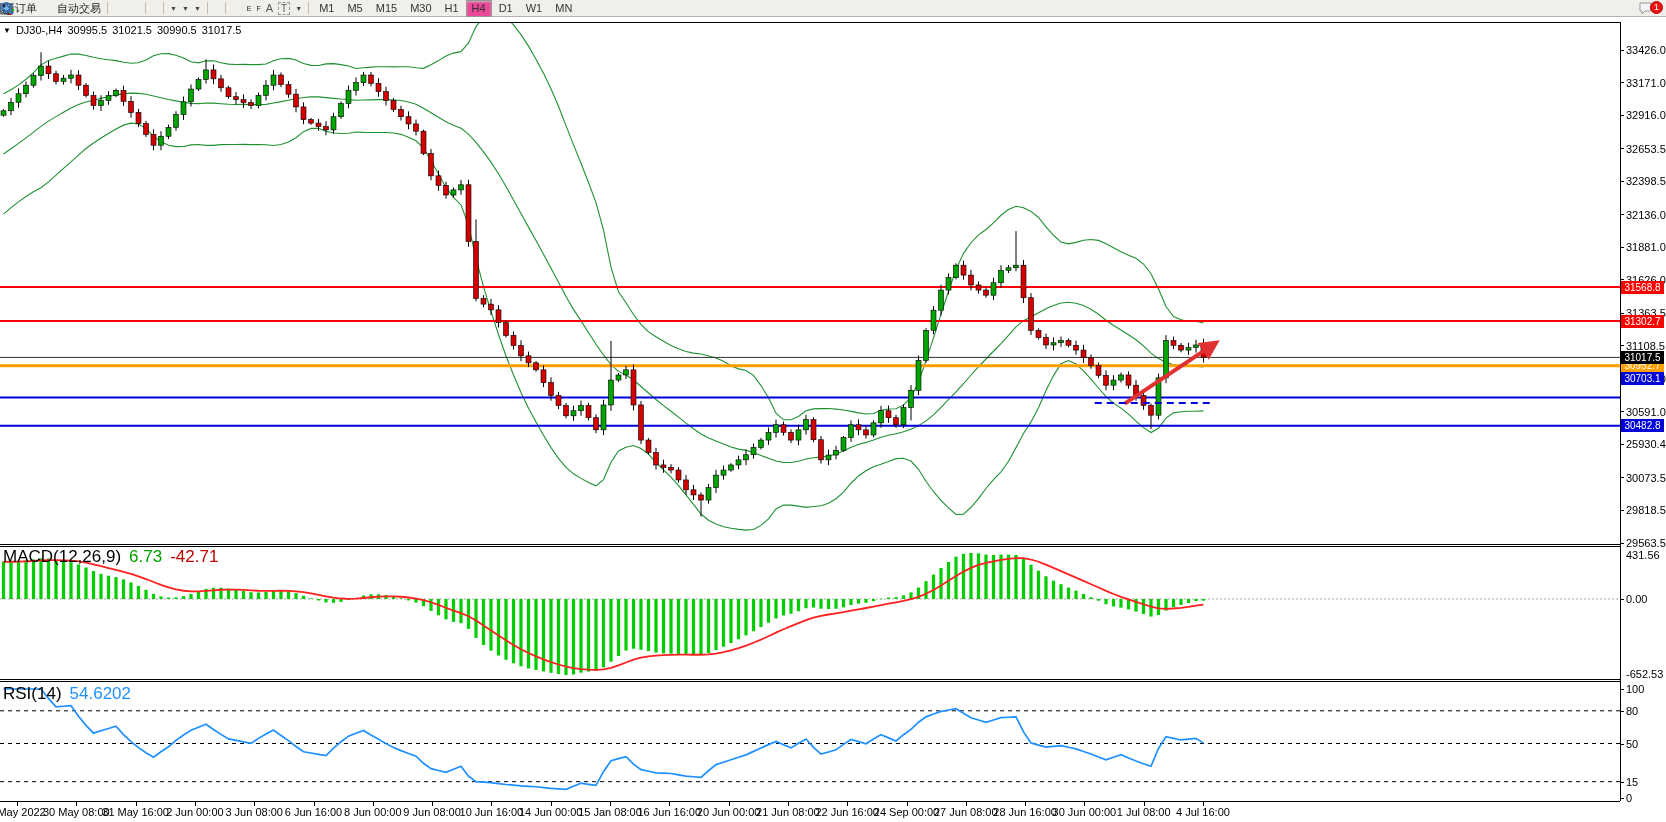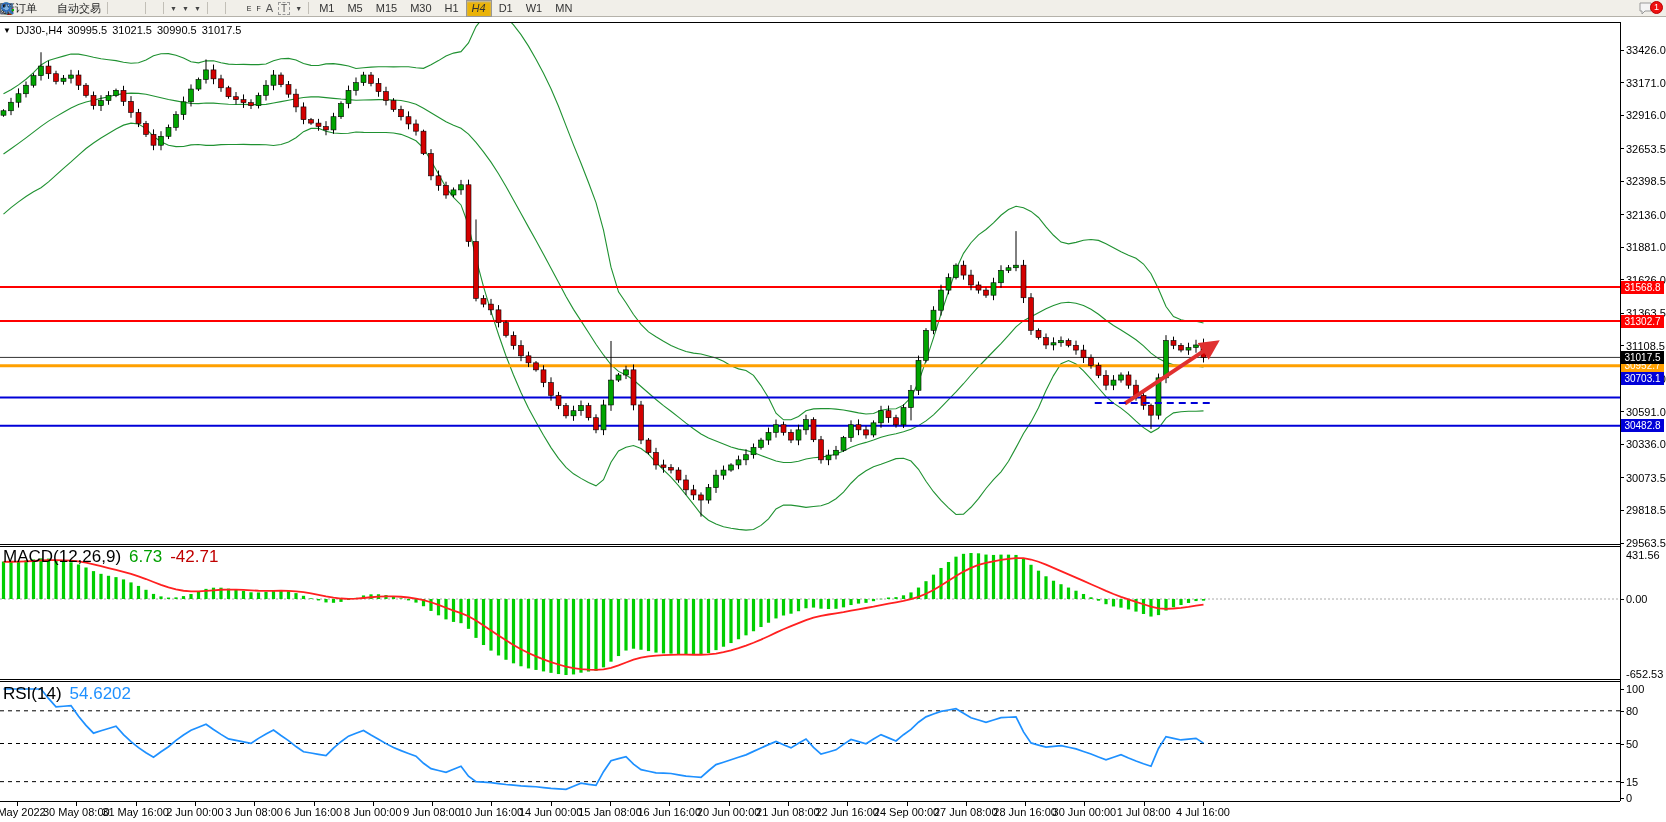--- a/index.html
+++ b/index.html
@@ -6,21 +6,21 @@
     font-family:"Liberation Sans",sans-serif;-webkit-font-smoothing:none;}
   
   .toolbar{position:absolute;top:0;left:0;width:1666px;height:17px;background:#f1efe9;
     border-bottom:1px solid #b5b2aa;display:flex;align-items:center;gap:1px;padding:0 2px;
     font-size:11px;box-sizing:border-box;z-index:30;}
   .tbtn{height:15px;display:flex;align-items:center;justify-content:center;gap:2px;
     padding:0 2px;cursor:default;white-space:nowrap;color:#222;}
   .tsep{width:1px;height:12px;background:#c2bfb7;margin:0 3px;}
   .caret{font-size:7px;color:#444;line-height:1;}
   .tf{padding:0 5px;height:15px;display:flex;align-items:center;color:#333;border:1px solid transparent;}
-  .tf.active{border:1px solid #979797;background:#eab308;box-shadow:inset 0 1px 2px #bbb;font-style:italic;}
+  .tf.active{border:1px solid #979797;background:#ec4899;box-shadow:inset 0 1px 2px #bbb;}
   .spacer{flex:1;}
   .badge{position:absolute;top:0;right:1px;background:#e11;color:#fff;border-radius:7px;
     min-width:11px;height:11px;font-size:9px;display:flex;align-items:center;justify-content:center;
     border:1px solid #b00;z-index:31;}
   
   .pane-sep{position:absolute;left:0;width:1666px;height:3px;background:#fff;
     border-top:1px solid #000;border-bottom:1px solid #000;box-sizing:border-box;z-index:5;}
   .axis-col{position:absolute;left:1620px;top:17px;width:46px;height:784px;background:#fff;z-index:6;}
   .axis-line{position:absolute;left:1620px;top:22px;width:1px;height:779px;background:#000;z-index:6;}
   .chart-top-border{position:absolute;left:0;top:22px;width:1620px;height:1px;background:#000;z-index:4;}
@@ -841,21 +841,21 @@
 <div class="px-label" style="top: 273.748px;">31626.0</div>
 <div class="px-tick" style="top: 312.752px;"></div>
 <div class="px-label" style="top: 307.252px;">31363.5</div>
 <div class="px-tick" style="top: 345.3px;"></div>
 <div class="px-label" style="top: 339.8px;">31108.5</div>
 <div class="px-tick" style="top: 378.805px;"></div>
 <div class="px-label" style="top: 373.305px;">30846.0</div>
 <div class="px-tick" style="top: 411.352px;"></div>
 <div class="px-label" style="top: 405.852px;">30591.0</div>
 <div class="px-tick" style="top: 443.9px;"></div>
-<div class="px-label" style="top: 438.4px;">30336.0</div>
+<div class="px-label" style="top: 438.4px;">25930.4</div>
 <div class="px-tick" style="top: 477.405px;"></div>
 <div class="px-label" style="top: 471.905px;">30073.5</div>
 <div class="px-tick" style="top: 509.952px;"></div>
 <div class="px-label" style="top: 504.452px;">29818.5</div>
 <div class="px-tick" style="top: 542.5px;"></div>
 <div class="px-label" style="top: 537px;">29563.5</div>
 <div class="px-badge" style="top: 280.548px; background: rgb(255, 0, 0);">31568.8</div>
 <div class="px-badge" style="top: 314.513px; background: rgb(255, 0, 0);">31302.7</div>
 <div class="px-badge" style="top: 359.186px; background: rgb(255, 160, 0);">30952.7</div>
 <div class="px-badge" style="top: 372px; background: rgb(0, 0, 216); text-align: center;">30703.1</div>

